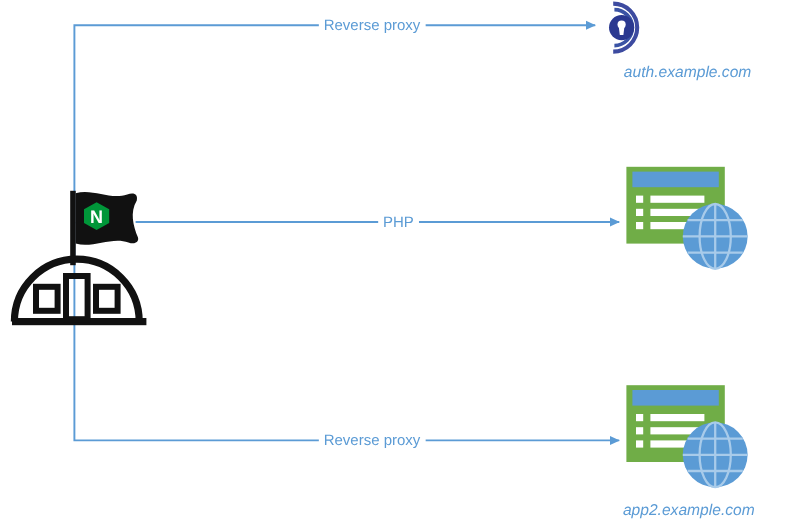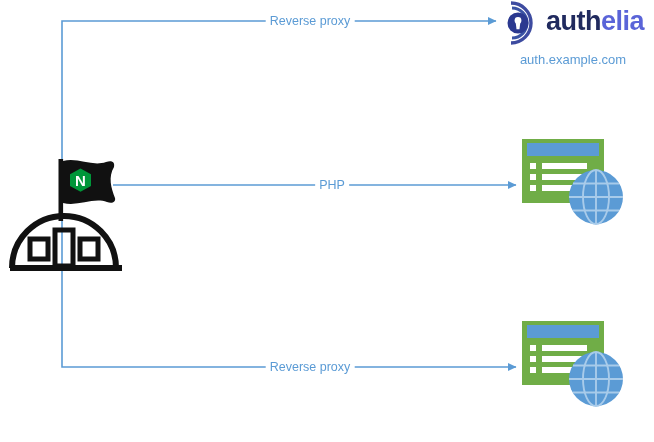--- a/index.html
+++ b/index.html
@@ -33,20 +33,21 @@
     white-space: nowrap;
     line-height: 14px;
     transform: translate(-50%, -50%);
   }
   .node-caption {
     position: absolute;
     font-size: 13px;
     color: #5B9BD5;
     white-space: nowrap;
     transform: translateX(-50%);
+    font-style: italic;
   }
   .node {
     position: absolute;
   }
   .authelia-wordmark {
     position: absolute;
     font-size: 27px;
     font-weight: bold;
     letter-spacing: -0.5px;
     line-height: 30px;
@@ -111,23 +112,20 @@
 
         <path d="M -7,-20 A 20,20 0 1 1 -7,20" fill="none" stroke="#3D4BA0" stroke-width="3.4"></path>
         <path d="M -6,-15 A 15,15 0 1 1 -6,15" fill="none" stroke="#3A53A4" stroke-width="3"></path>
 
         <circle cx="0" cy="0" r="10.5" fill="#2B3990"></circle>
 
         <circle cx="0" cy="-2.6" r="3.4" fill="#ffffff"></circle>
         <path d="M-2.3,-0.6 L2.3,-0.6 L1.5,6.2 L-1.5,6.2 Z" fill="#ffffff"></path>
       </g>
     </svg>
-    <div class="authelia-wordmark" style="left:54px; top:6px;">
-      <span class="wm-auth">auth</span><span class="wm-elia">elia</span>
-    </div>
   </div>
 
   <div class="node-caption" style="left:573px; top:52px;">auth.example.com</div>
 
   <div class="node" style="left:518px; top:137px; width:110px; height:90px;">
     <svg width="110" height="90" viewBox="0 0 110 90" xmlns="http://www.w3.org/2000/svg">
       <rect x="4" y="2" width="82" height="64" fill="#70AD47"></rect>
       <rect x="9" y="6" width="72" height="13" fill="#5B9BD5"></rect>
       <rect x="12" y="26" width="6" height="6" fill="#ffffff"></rect>
       <rect x="24" y="26" width="45" height="6" fill="#ffffff"></rect>
@@ -165,14 +163,15 @@
           <ellipse cx="0" cy="0" rx="13" ry="27"></ellipse>
           <line x1="0" y1="-27" x2="0" y2="27"></line>
           <line x1="-27" y1="0" x2="27" y2="0"></line>
           <line x1="-23" y1="-13.5" x2="23" y2="-13.5"></line>
           <line x1="-23" y1="13.5" x2="23" y2="13.5"></line>
         </g>
       </g>
     </svg>
   </div>
 
+  <div class="node-caption" style="left:574px; top:417px;">app2.example.com</div>
 
 </div>
 
 </body></html>

